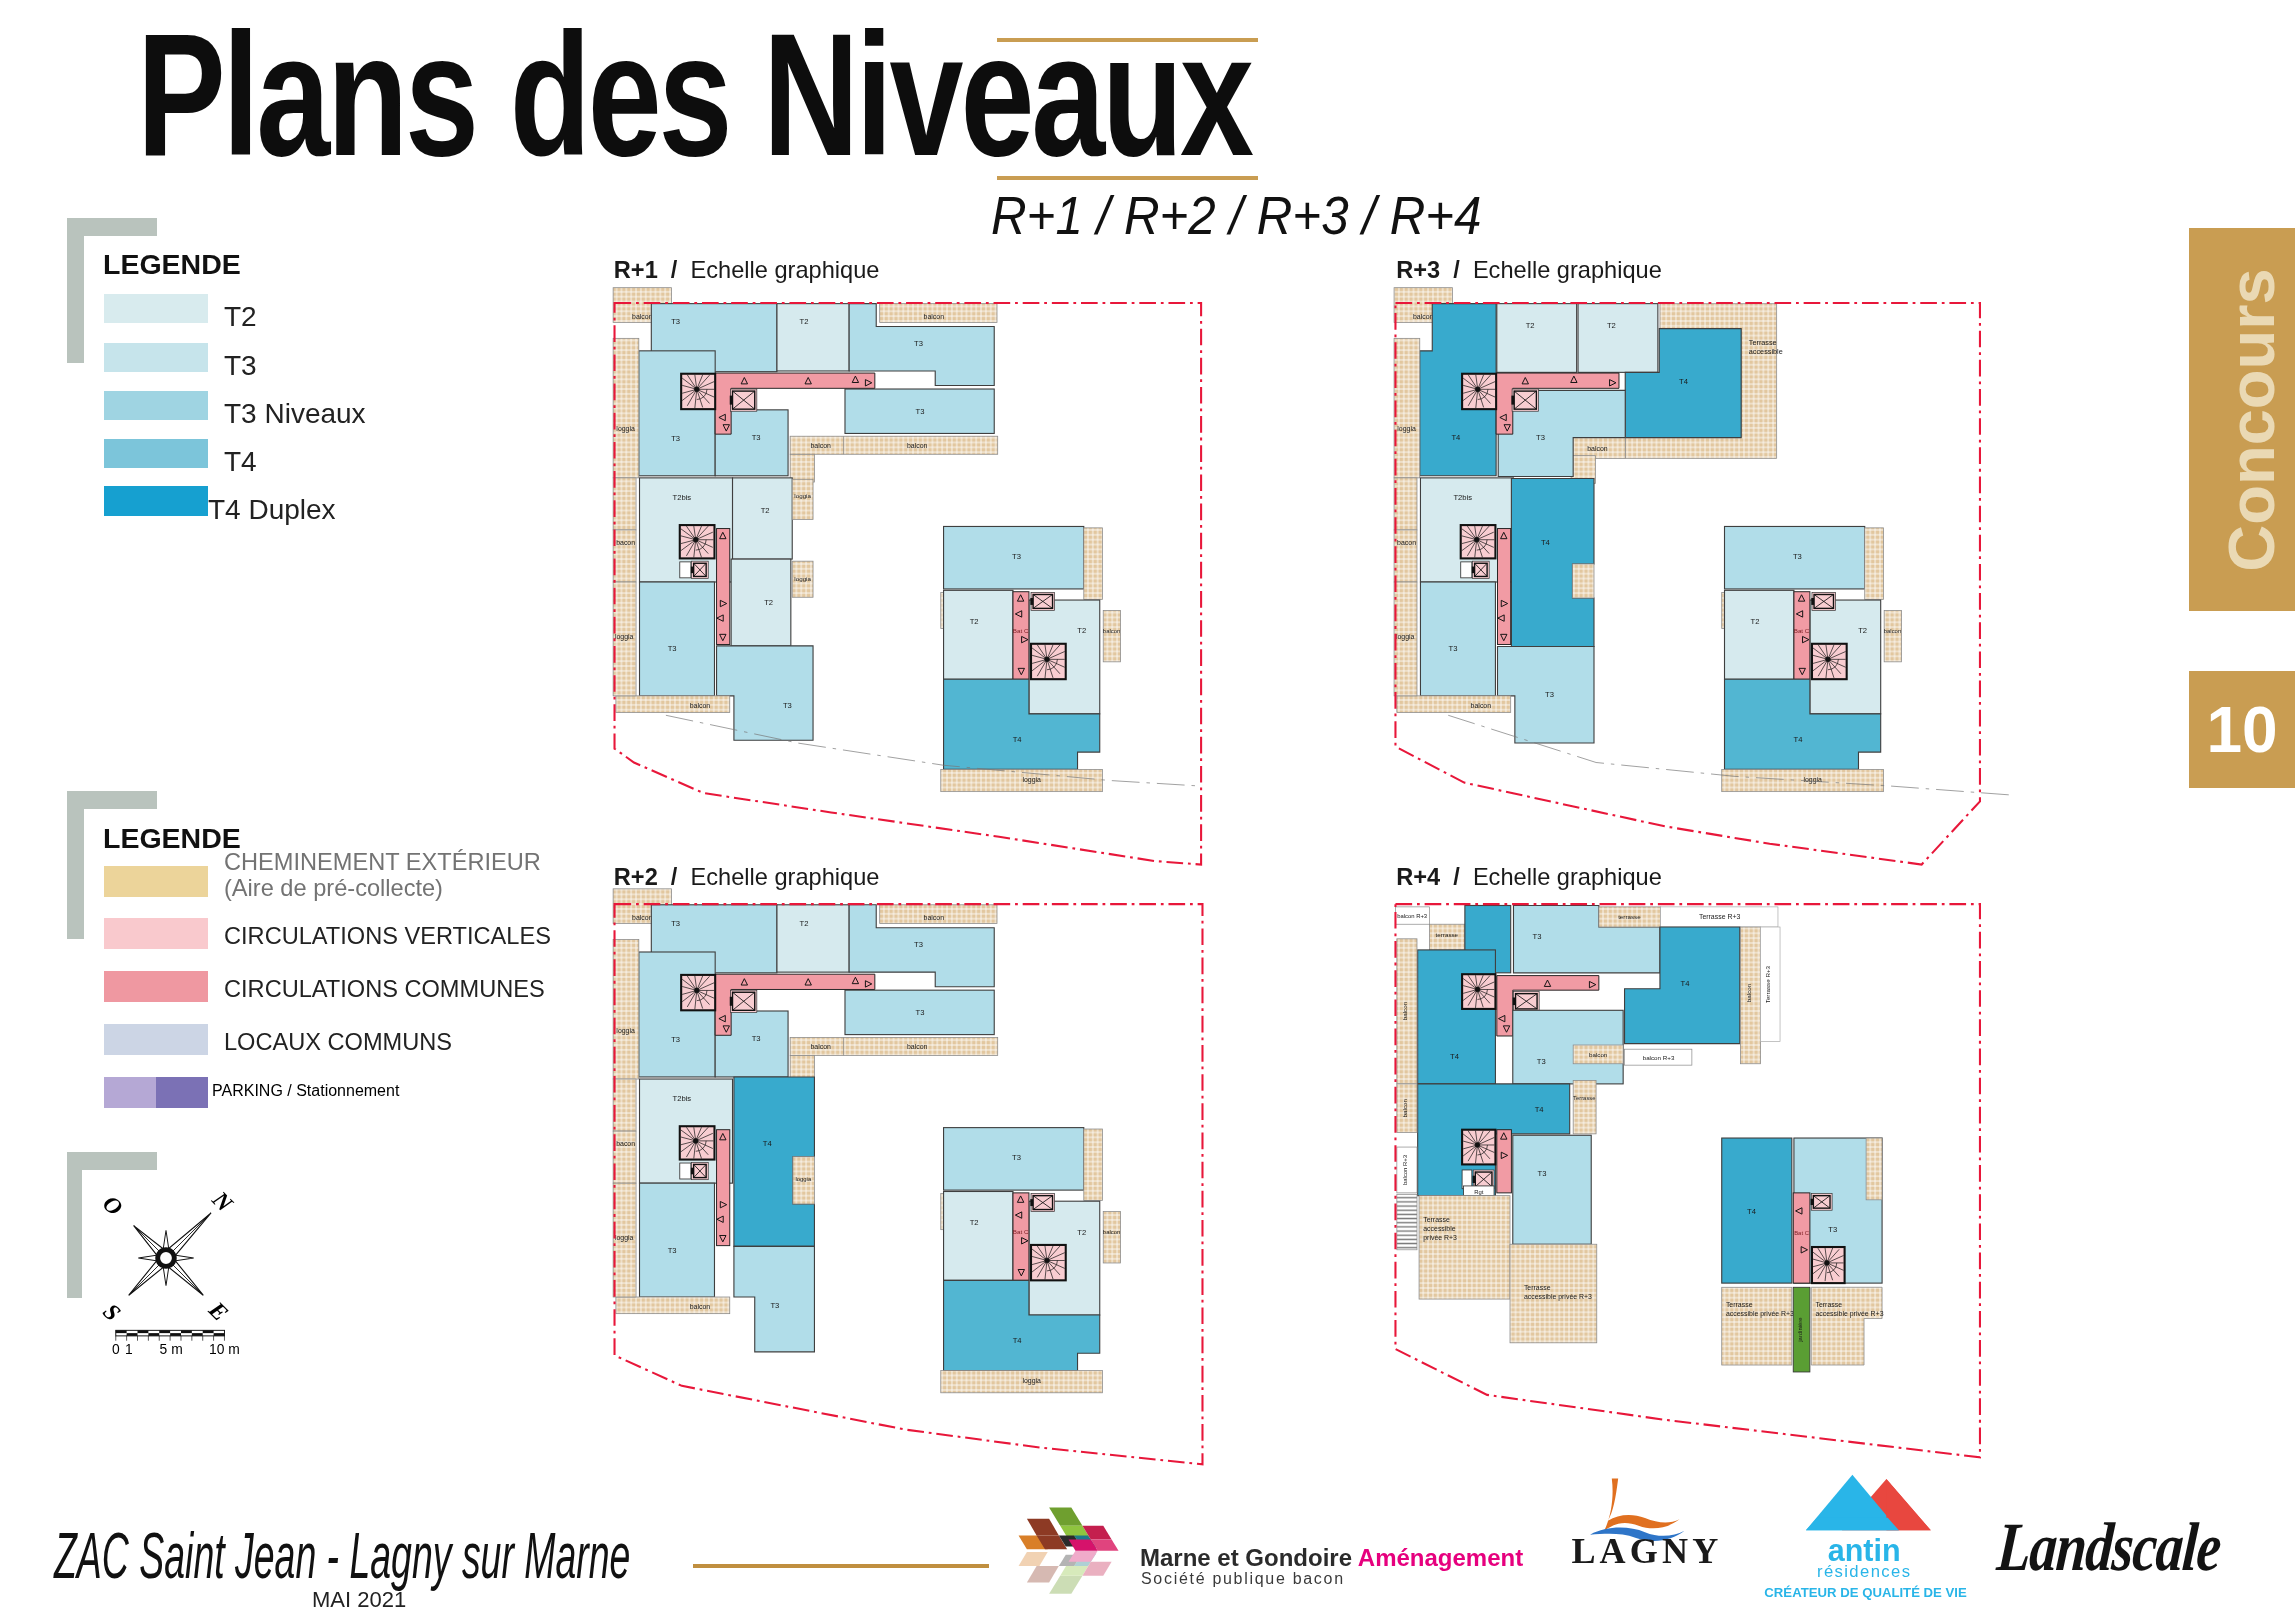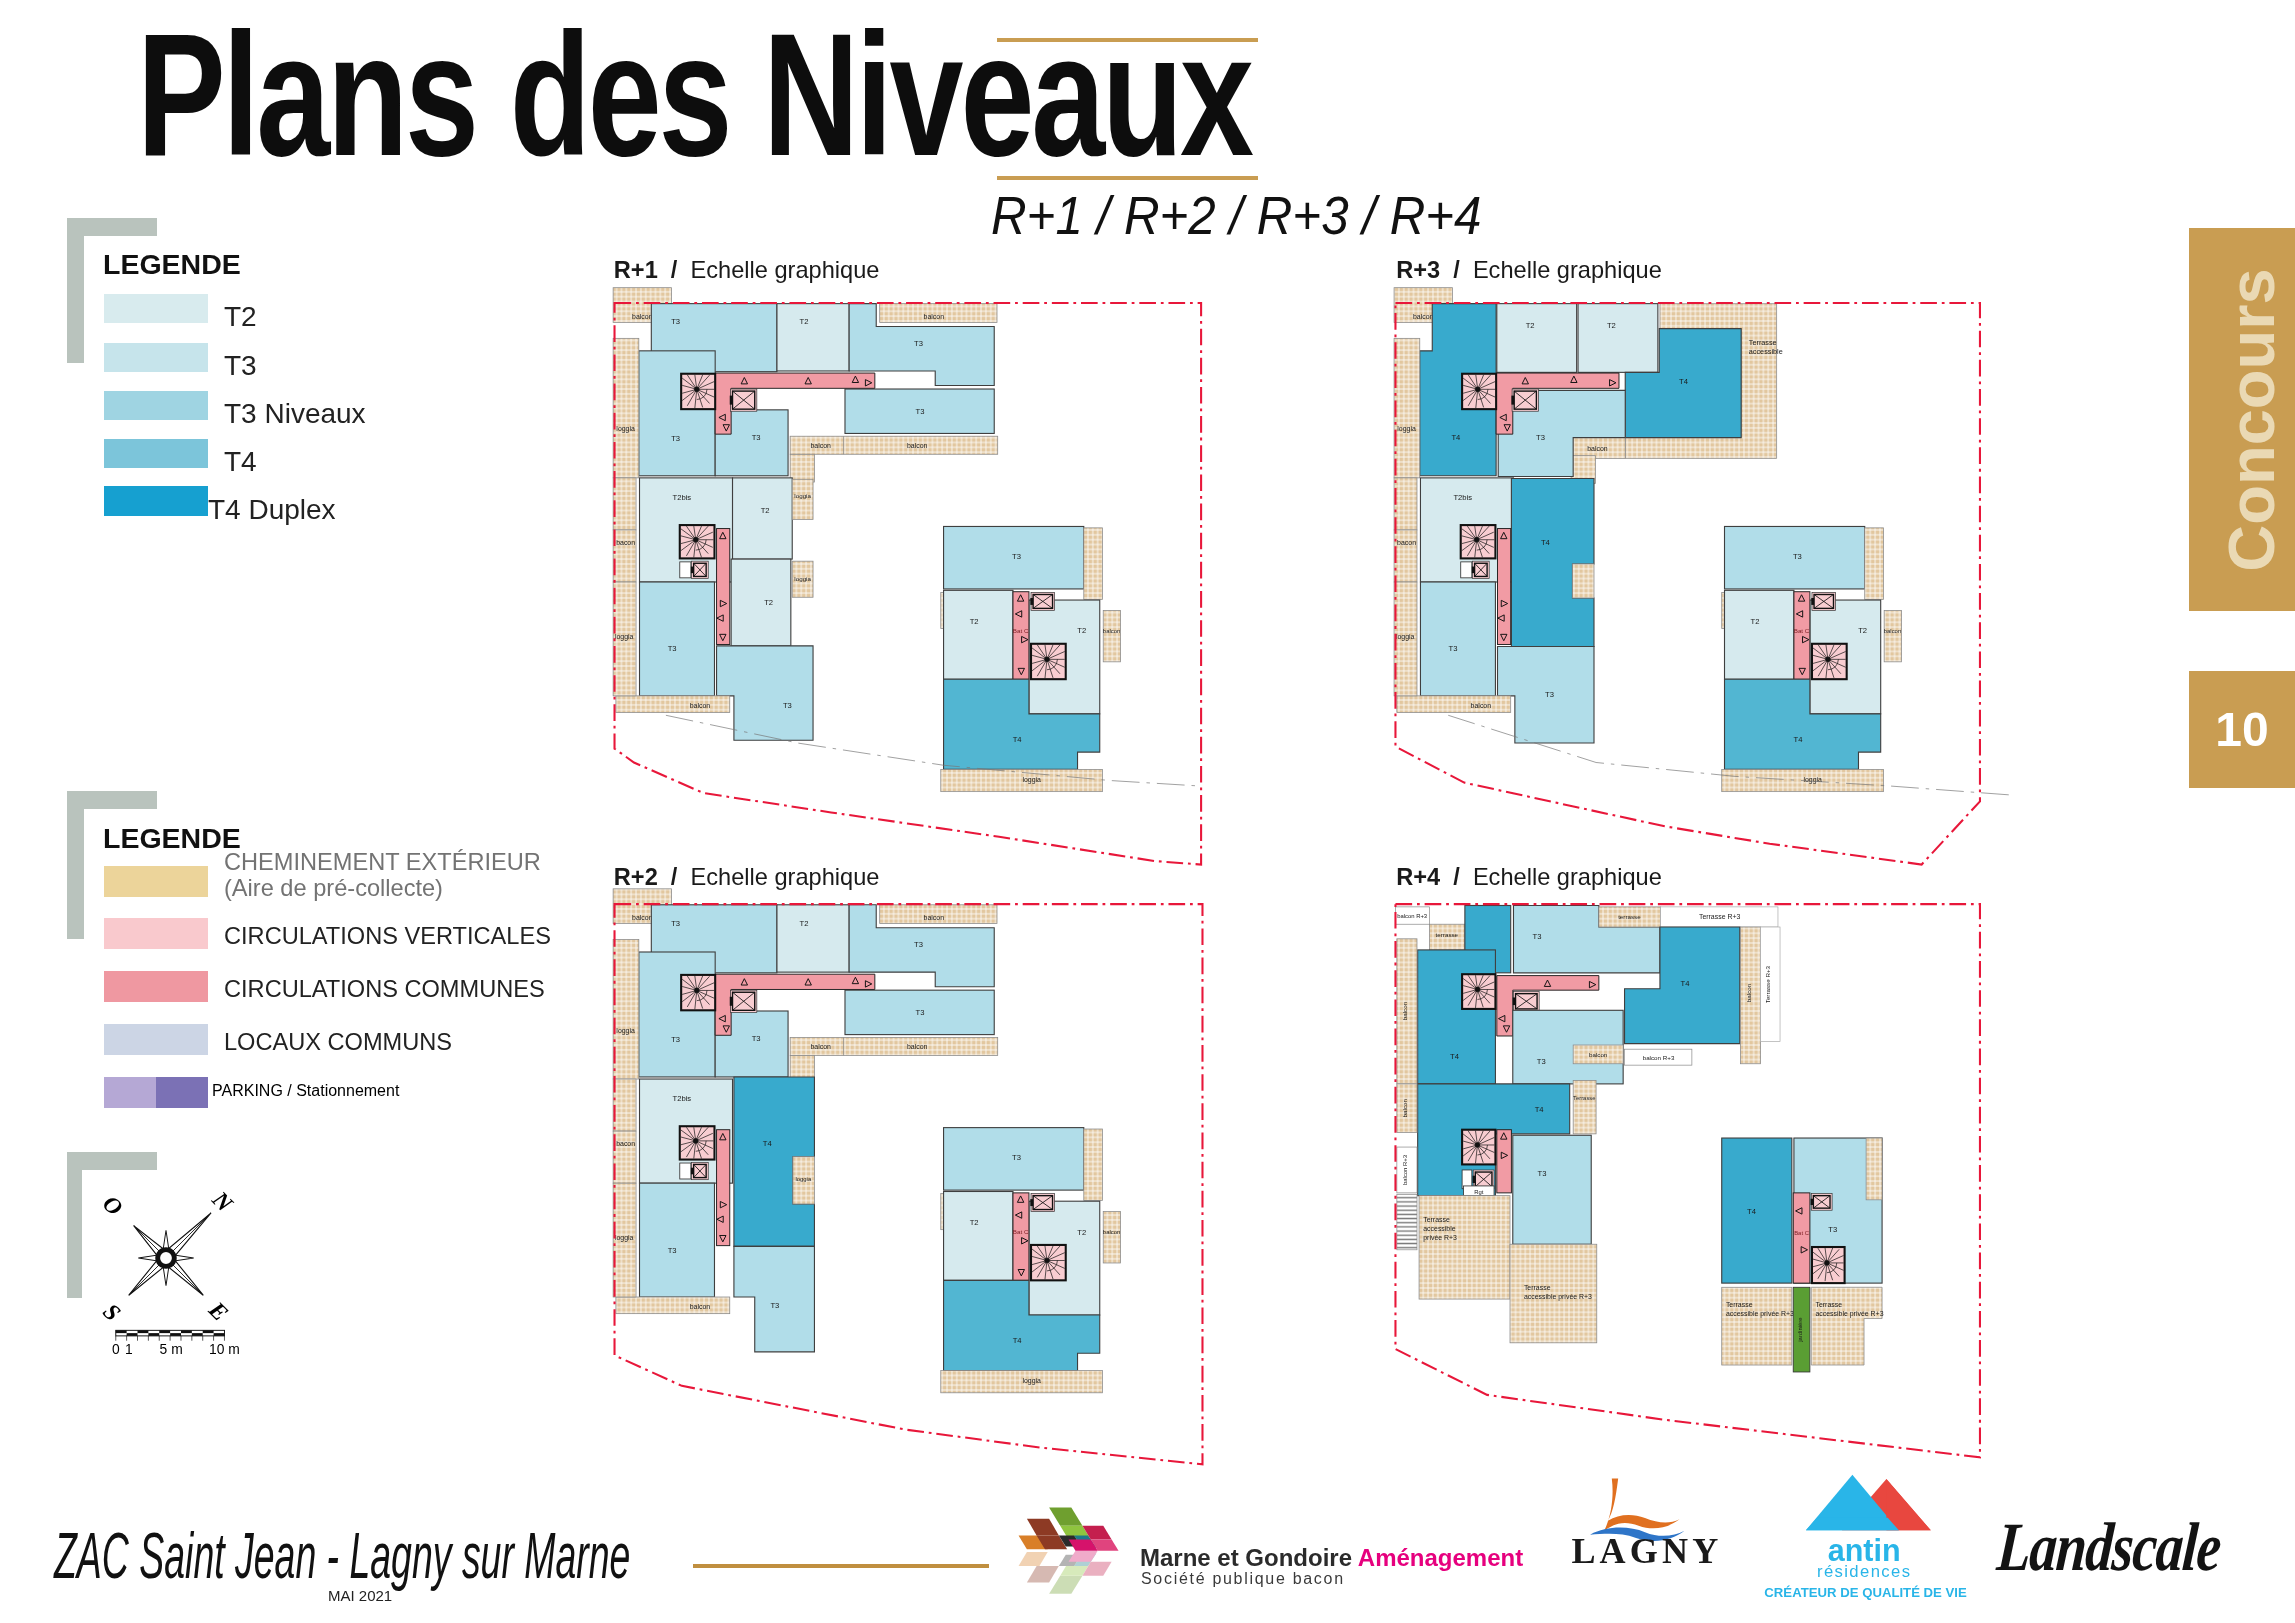--- a/index.html
+++ b/index.html
@@ -110,25 +110,25 @@
 <text x="186" y="1950" font-size="20" text-anchor="middle">1</text>
 <text x="247" y="1950" font-size="20" text-anchor="middle">5 m</text>
 <text x="324" y="1950" font-size="20" text-anchor="middle">10 m</text>
 </svg>
 
 <div class="abs" style="left:2189px;top:228px;width:106px;height:383px;background:#c99d52"></div>
 <div class="abs" style="left:2251px;top:420px;width:0;height:0">
     <div style="position:absolute;transform:translate(-50%,-50%) rotate(-90deg);font-size:65px;font-weight:700;color:#ead9b4;white-space:nowrap">Concours</div>
   </div>
 
-<div class="abs" style="left:2189px;top:671px;width:106px;height:117px;background:#c99d52;display:flex;align-items:center;justify-content:center;font-size:48px;font-weight:700;color:#fff">10</div>
+<div class="abs" style="left:2189px;top:671px;width:106px;height:117px;background:#c99d52;display:flex;align-items:center;justify-content:center;font-size:64px;font-weight:700;color:#fff">10</div>
 
 <div class="abs" style="left:54px;top:1524px;font-size:64px;font-style:italic;color:#111;line-height:1;white-space:nowrap;transform:scaleX(0.585);transform-origin:left top">ZAC Saint Jean - Lagny sur Marne</div>
 
-<div class="abs" style="left:328px;top:1587px;font-size:15px;color:#222">MAI 2021</div>
+<div class="abs" style="left:312px;top:1587px;font-size:22px;color:#222">MAI 2021</div>
 
 <div class="abs" style="left:693px;top:1564px;width:296px;height:4.2px;background:#c08f3f"></div>
 
 <svg class="abs" style="left:1013px;top:1506px" width="125" height="115" viewBox="0 0 180 165">
 <g>
 <polygon points="8,42 38,42 50,62 20,62" fill="#d97f28"></polygon>
 <polygon points="20,18 52,18 66,42 34,42" fill="#8d3a24"></polygon>
 <polygon points="52,2 84,2 100,28 68,28" fill="#6f9f2f"></polygon>
 <polygon points="68,28 100,28 112,48 80,48" fill="#8fc43f"></polygon>
 <polygon points="34,42 66,42 78,62 46,62" fill="#8d3a24"></polygon>

